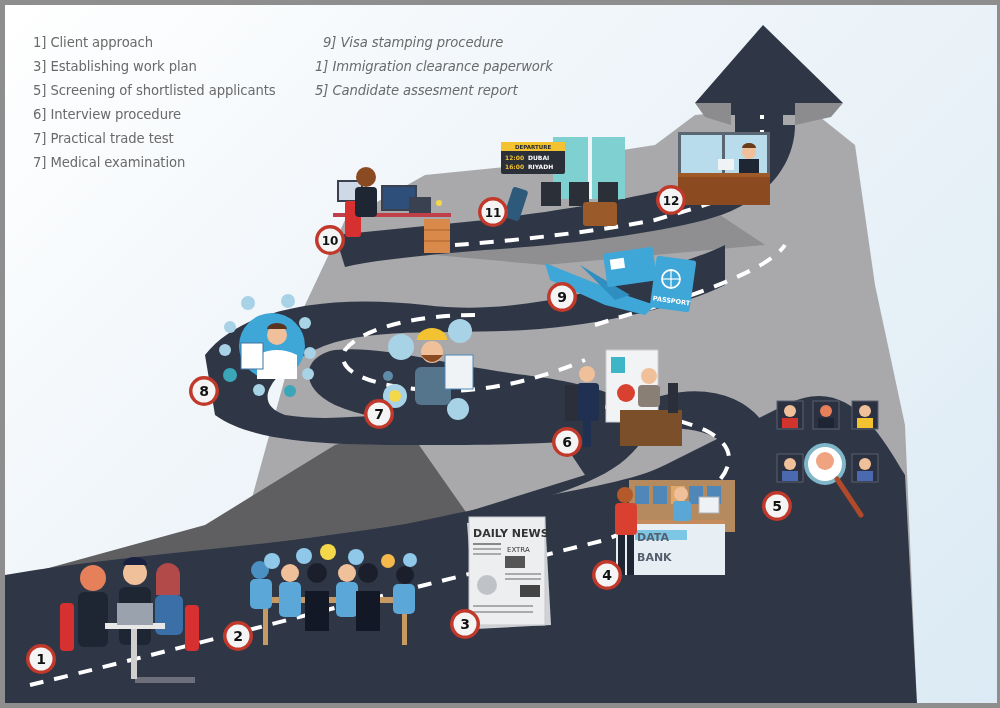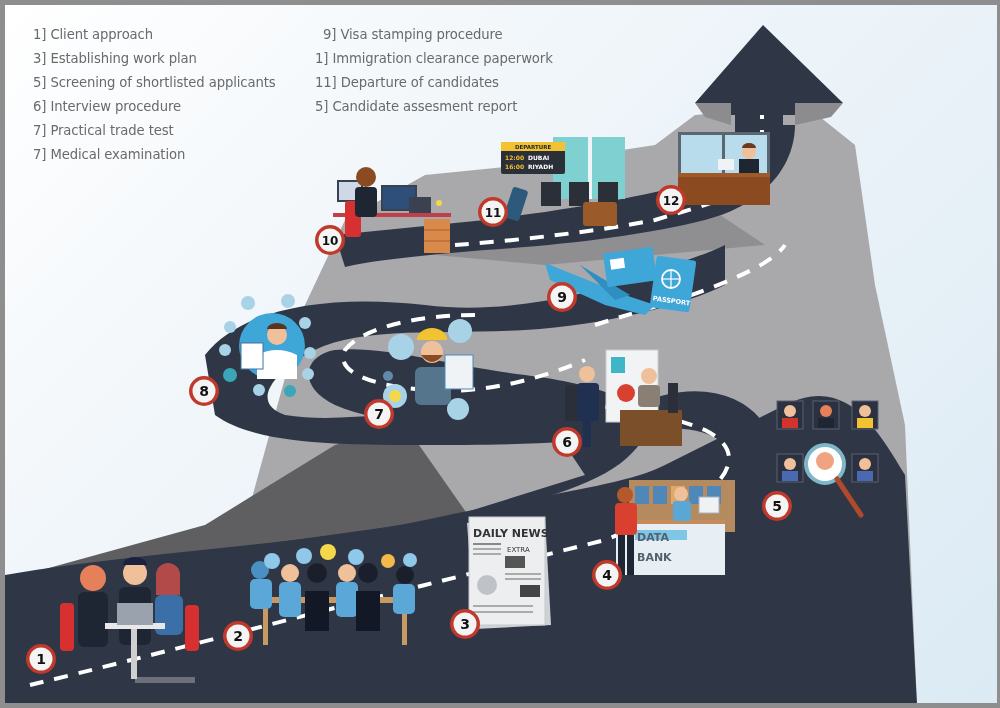--- a/index.html
+++ b/index.html
@@ -1,21 +1,21 @@
 <!DOCTYPE html>
 <html><head>
 <meta charset="utf-8">
 <style>
   html, body { margin: 0; padding: 0; }
   body { width: 1000px; height: 708px; background: #8e8e8e; position: relative; overflow: hidden; font-family: "DejaVu Sans", sans-serif; }
   .canvas { position: absolute; left: 5px; top: 5px; width: 992px; height: 698px; background: linear-gradient(135deg, #ffffff 0%, #f1f6fa 35%, #e6f0f7 70%, #dbeaf4 100%); overflow: hidden; }
   svg.scene { position: absolute; left: 0; top: 0; }
   .legend { position: absolute; font-family: "DejaVu Sans", sans-serif; font-size: 13.2px; color: #6a6a6a; line-height: 24px; letter-spacing: -0.1px; }
-  .legend-left { left: 28px; top: 18px; }
-  .legend-right { left: 310px; top: 18px; }
+  .legend-left { left: 28px; top: 26px; }
+  .legend-right { left: 310px; top: 26px; font-style: italic; }
   .legend div { white-space: nowrap; }
   .badge-text { font-family: "DejaVu Sans", sans-serif; font-weight: bold; fill: #111; }
   .small-txt { font-family: "DejaVu Sans", sans-serif; font-weight: bold; }
 </style>
 </head>
 <body>
 
 <div class="canvas">
 
   <svg class="scene" width="992" height="698" viewBox="0 0 992 698">
@@ -320,16 +320,15 @@
     <div>1] Client approach</div>
     <div>3] Establishing work plan</div>
     <div>5] Screening of shortlisted applicants</div>
     <div>6] Interview procedure</div>
     <div>7] Practical trade test</div>
     <div>7] Medical examination</div>
   </div>
   <div class="legend legend-right">
     <div style="padding-left:8px">9] Visa stamping procedure</div>
     <div>1] Immigration clearance paperwork</div>
-    <div>11] Departure of candidates</div>
     <div>5] Candidate assesment report</div>
   </div>
 </div>
 
 </body></html>

